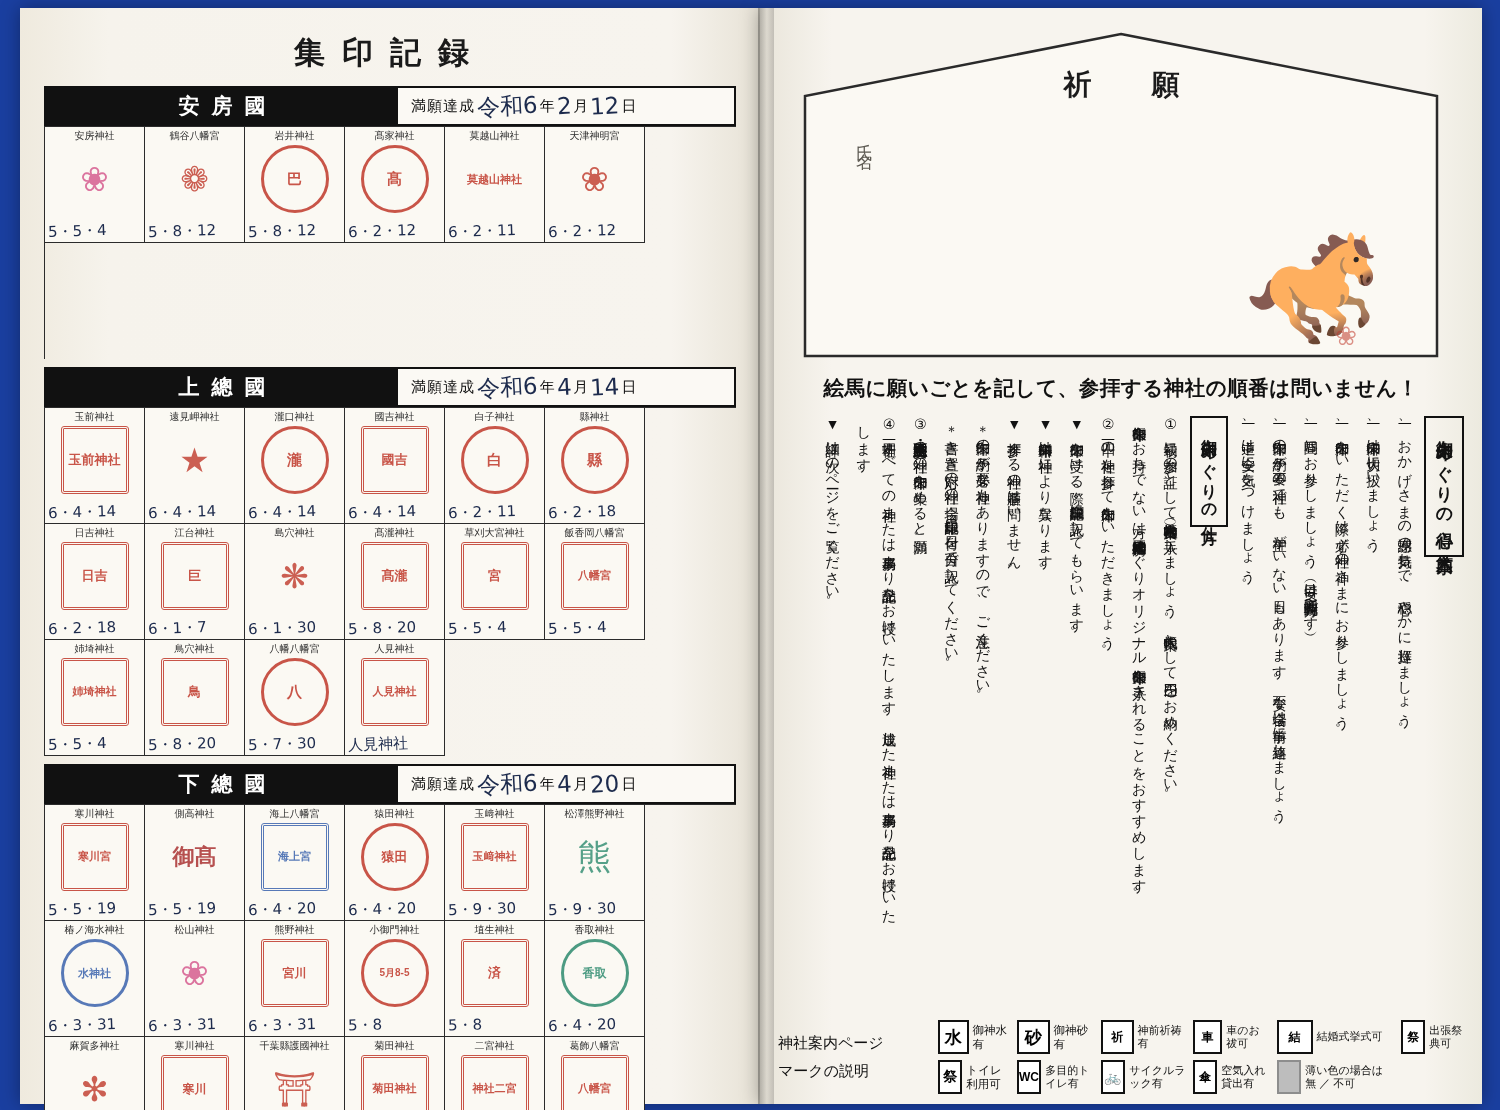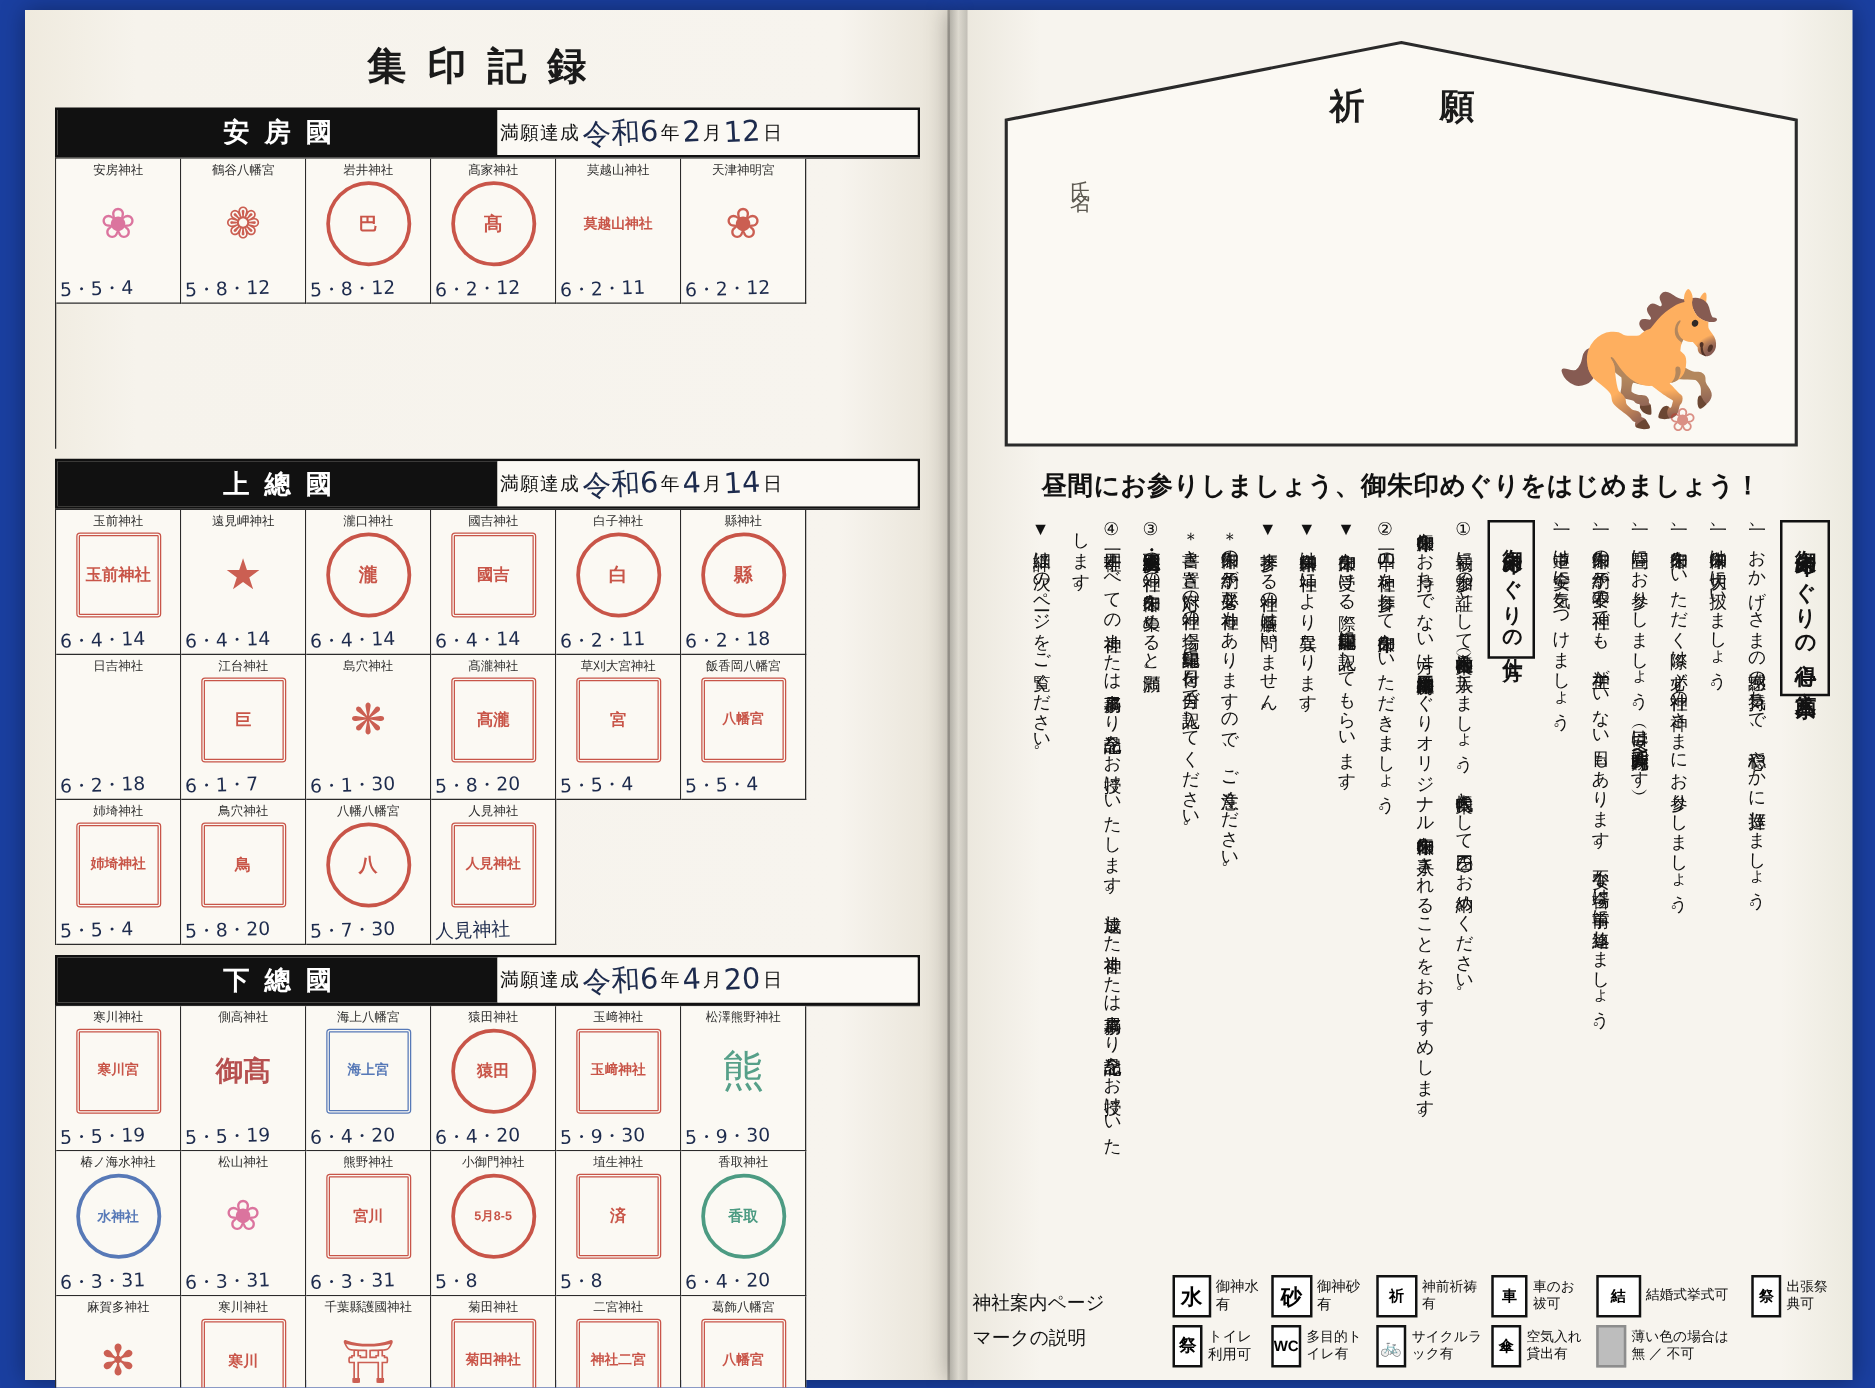--- a/index.html
+++ b/index.html
@@ -33,21 +33,21 @@
   .sect{margin:0 24px 8px 24px;}
   .band{
     display:flex;align-items:stretch;border:2px solid #111;height:36px;
   }
   .band .name{
     background:#111;color:#fff;flex:0 0 340px;display:flex;align-items:center;
     justify-content:center;font-size:21px;letter-spacing:12px;padding-left:12px;font-weight:700;
   }
   .band .ach{
     flex:1;display:flex;align-items:center;font-size:15px;color:#111;
-    padding-left:2px;gap:2px;background:#fbf9f4;
+    padding-left:13px;gap:2px;background:#fbf9f4;
   }
   .band .ach .lbl{font-size:15px;letter-spacing:1px;}
   .hw{
     font-family:"DejaVu Sans",sans-serif;color:#1d2b4d;
     font-size:23px;transform:rotate(-3deg);display:inline-block;
   }
   .grid{display:flex;flex-wrap:wrap;border-left:1.5px solid #2b2b2b;border-top:1.5px solid #2b2b2b;}
   .cell{
     box-sizing:border-box;
     border-right:1.5px solid #2b2b2b;border-bottom:1.5px solid #2b2b2b;
@@ -274,20 +274,23 @@
           </div>
         <div class="cell">
             <div class="cname">縣神社</div>
             <div class="stampwrap">
               <div class="st red circ">縣</div>
             </div>
             <div class="dt">6・2・18</div>
           </div>
         <div class="cell">
             <div class="cname">日吉神社</div>
+            <div class="stampwrap">
+              <div class="st red sq">日吉</div>
+            </div>
             <div class="dt">6・2・18</div>
           </div>
         <div class="cell">
             <div class="cname">江台神社</div>
             <div class="stampwrap">
               <div class="st red sq">巨</div>
             </div>
             <div class="dt">6・1・7</div>
           </div>
         <div class="cell">
@@ -495,21 +498,21 @@
     <div class="ema">
       <svg viewBox="0 0 640 330" preserveAspectRatio="none">
         <polygon points="320,4 636,66 636,326 4,326 4,66" fill="#fbf9f3" stroke="#2a2a2a" stroke-width="2.5"></polygon>
       </svg>
       <div class="title">祈　願</div>
       <div class="nm">氏名</div>
       <div class="horse">🐎</div>
       <div class="hstamp">❀</div>
     </div>
 
-    <div class="lead">昼間にお参りしましょう、御朱印めぐりをはじめましょう！</div>
+    <div class="lead">絵馬に願いごとを記して、参拝する神社の順番は問いません！</div>
 
     <div class="vcols">
       <div class="vcol head">御朱印めぐりの心得　六箇条</div>
       <div class="vcol">一、おかげさまの感謝の気持ちで、心穏やかに巡拝しましょう。</div>
       <div class="vcol">一、御朱印は大切に扱いましょう。</div>
       <div class="vcol">一、御朱印をいただく際は必ず神社の神さまにお参りしましょう。</div>
       <div class="vcol">一、昼間にお参りしましょう。（目安は朝九時〜夕方四時です）</div>
       <div class="vcol">一、御朱印の予約が不要の神社でも、神主がいない日もあります。不安な場合は事前に連絡しましょう。</div>
       <div class="vcol">一、道中は安全に気をつけましょう。</div>
 

